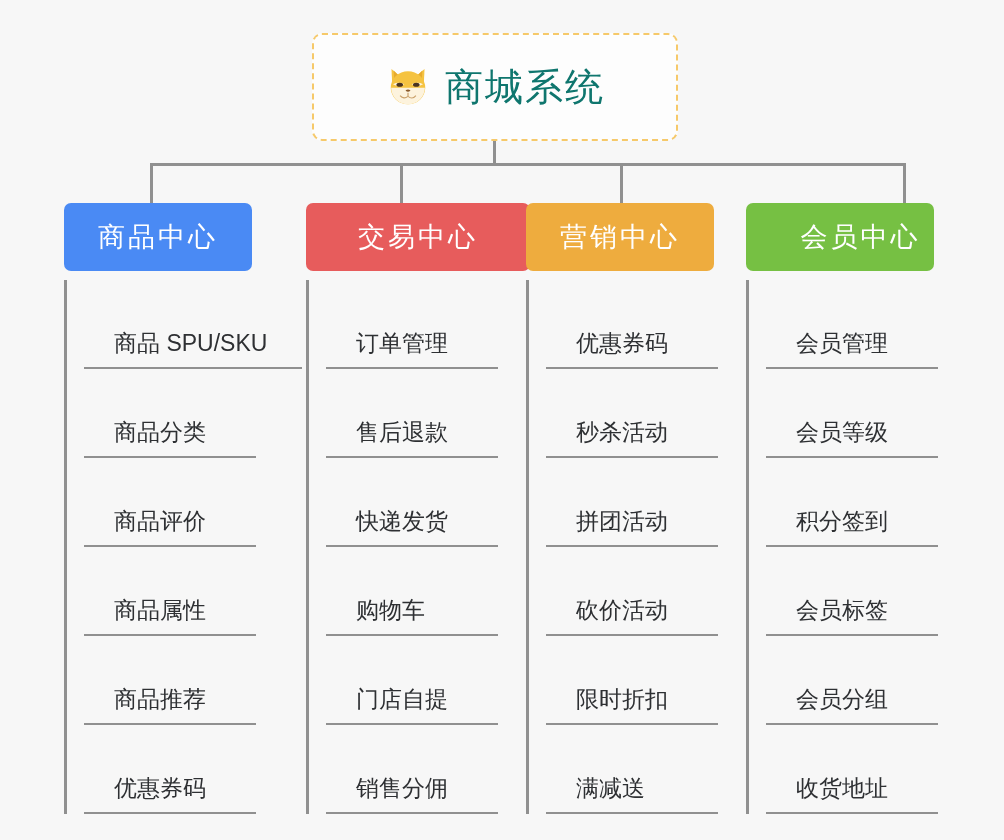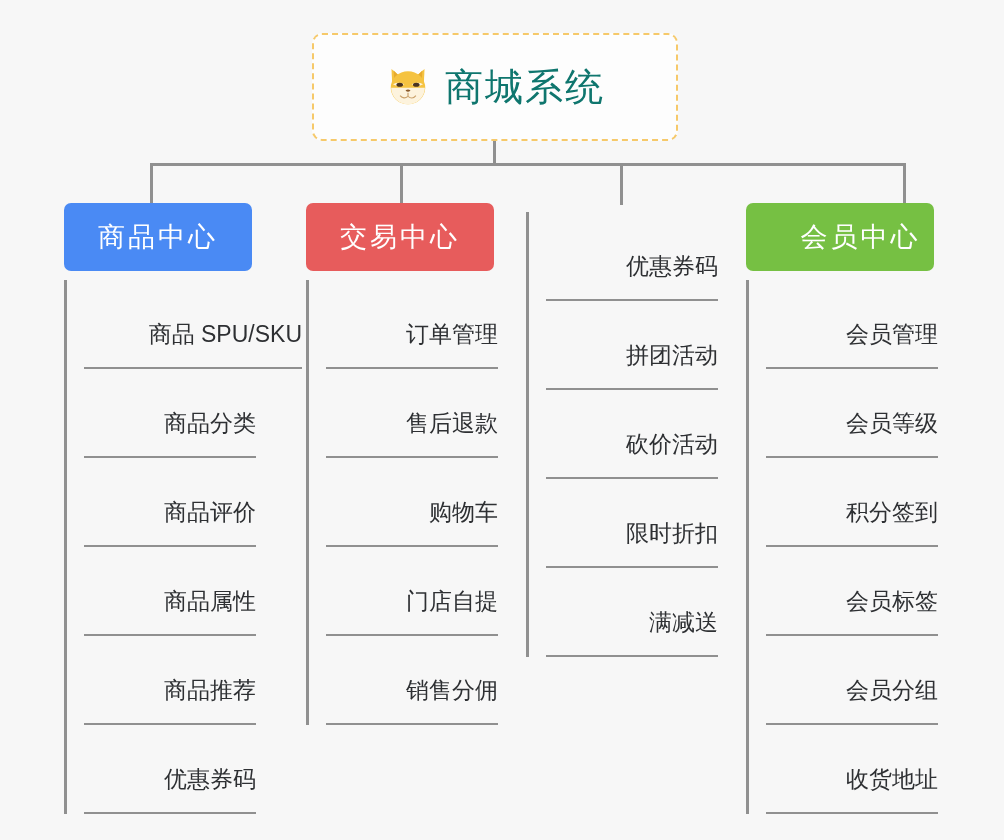--- a/index.html
+++ b/index.html
@@ -64,40 +64,39 @@
     border-radius: 7px;
     display: flex;
     align-items: center;
     justify-content: center;
     color: #ffffff;
     font-size: 27px;
     letter-spacing: 3px;
     line-height: 1;
   }
   .cat-0 .cat-header { width: 188px; background: #4a8af4; }
-  .cat-1 .cat-header { width: 188px; background: #e75c5c; }
+  .cat-1 .cat-header { width: 224px; background: #e75c5c; }
   .cat-2 .cat-header { width: 188px; background: #eeac3e; }
   .cat-3 .cat-header { width: 188px; background: #76c043; padding-left: 41px; }
 
   
   .items {
     position: relative;
     margin-top: 9px;
     padding-left: 17px;
     border-left: 3px solid #909090;
     width: 100%;
   }
   .item {
     height: 89px;
     display: flex;
     align-items: flex-end;
     border-bottom: 2px solid #909090;
-    padding-bottom: 17px;
+    padding-bottom: 8px;
     width: 172px;
-    justify-content: flex-end;
   }
   .item.wide { width: 218px; }
   .item-label {
     font-size: 23px;
     color: #2e3033;
     padding-left: 30px;
     padding-bottom: 4px;
     line-height: 1;
     white-space: nowrap;
   }
@@ -163,35 +162,42 @@
   <div class="column col-1 cat-1">
     <div class="cat-header">交易中心</div>
     <div class="items">
       <div class="item">
           <span class="item-label">订单管理</span>
         </div>
       <div class="item">
           <span class="item-label">售后退款</span>
         </div>
       <div class="item">
+          <span class="item-label">快递发货</span>
+        </div>
+      <div class="item">
           <span class="item-label">购物车</span>
         </div>
       <div class="item">
           <span class="item-label">门店自提</span>
         </div>
       <div class="item">
           <span class="item-label">销售分佣</span>
         </div>
     </div>
   </div>
 
   <div class="column col-2 cat-2">
+    <div class="cat-header">营销中心</div>
     <div class="items">
       <div class="item">
           <span class="item-label">优惠券码</span>
+        </div>
+      <div class="item">
+          <span class="item-label">秒杀活动</span>
         </div>
       <div class="item">
           <span class="item-label">拼团活动</span>
         </div>
       <div class="item">
           <span class="item-label">砍价活动</span>
         </div>
       <div class="item">
           <span class="item-label">限时折扣</span>
         </div>

